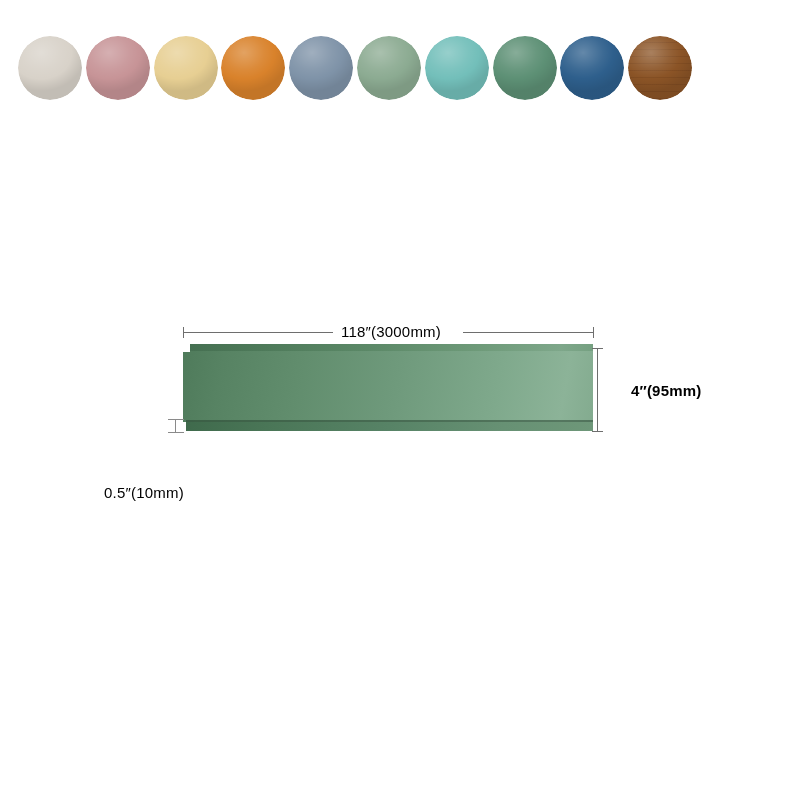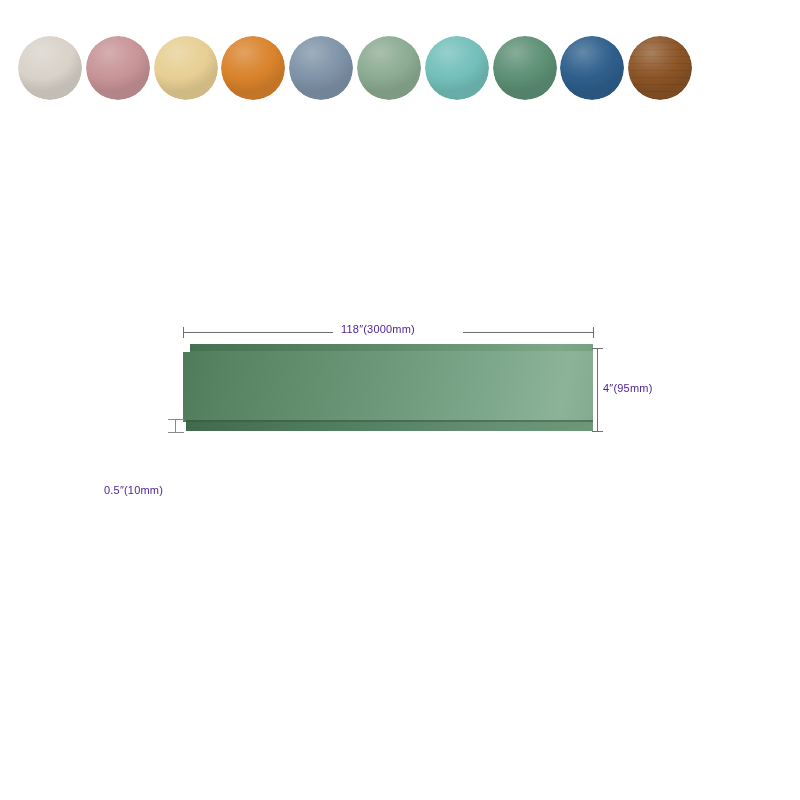--- a/index.html
+++ b/index.html
@@ -149,23 +149,23 @@
   }
   .dim-tick-h {
     position: absolute;
     height: 1px;
     width: 11px;
     background: #6e6e6e;
   }
   .dim-label {
     position: absolute;
     font-family: "Liberation Sans", sans-serif;
-    font-size: 11px;
+    font-size: 15px;
     letter-spacing: 0.2px;
-    color: #4c1d95;
+    color: #000000;
     white-space: nowrap;
   }
 
   
   #thickness-marker {
     position: absolute;
     left: 168px;
     top: 419px;
     width: 16px;
     height: 14px;
@@ -260,21 +260,21 @@
     <div id="panel-top-lip"></div>
     <div id="panel-notch-left"></div>
     <div id="panel-bottom-shadow"></div>
     <div id="panel-bottom-lip"></div>
   </div>
 
   <div>
     <div class="dim-tick-h" style="left:592px; top:348px;"></div>
     <div class="dim-tick-h" style="left:592px; top:431px;"></div>
     <div class="dim-line-v" style="left:597px; top:348px; height:83px;"></div>
-    <div class="dim-label" style="left:603px; top:382px;">4″(95mm)</div>
+    <div class="dim-label" style="left:631px; top:382px;font-weight:bold;">4″(95mm)</div>
   </div>
 
   <div>
     <div id="thickness-marker">
       <div class="tb-top"></div>
       <div class="tb-mid"></div>
       <div class="tb-bot"></div>
     </div>
     <div class="dim-label" style="left:104px; top:440px;margin-top:44px;">0.5″(10mm)</div>
   </div>

